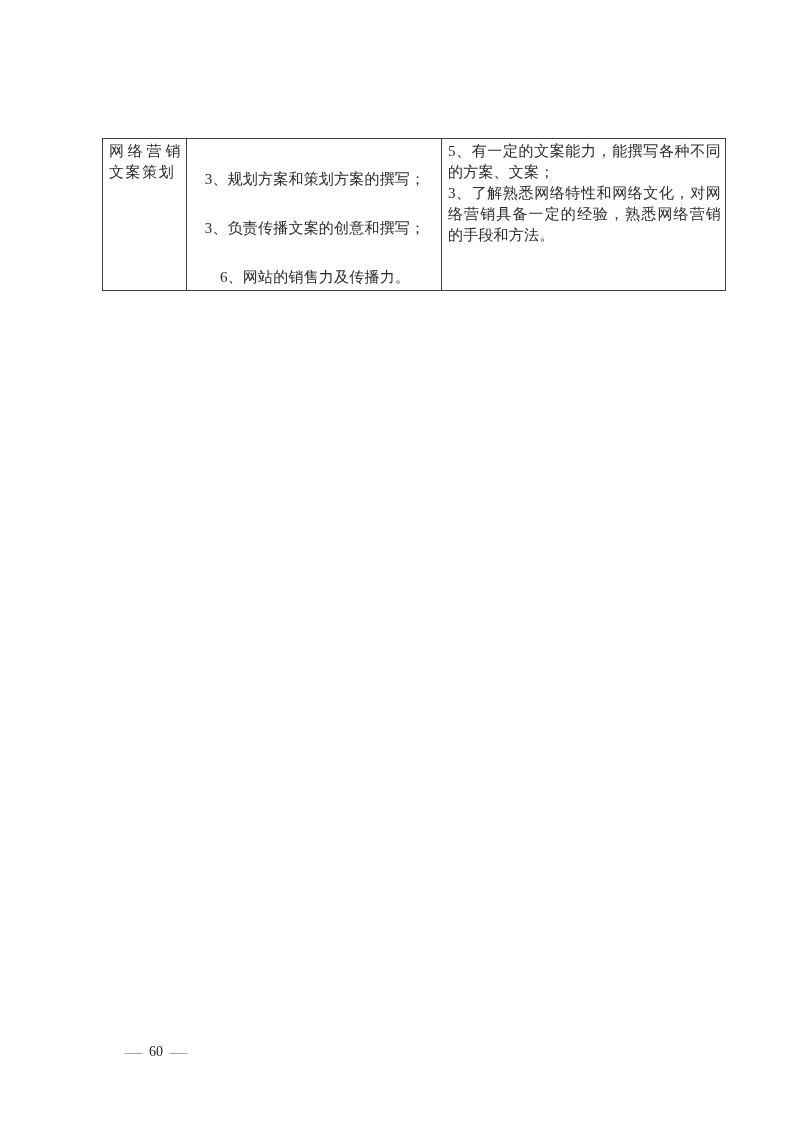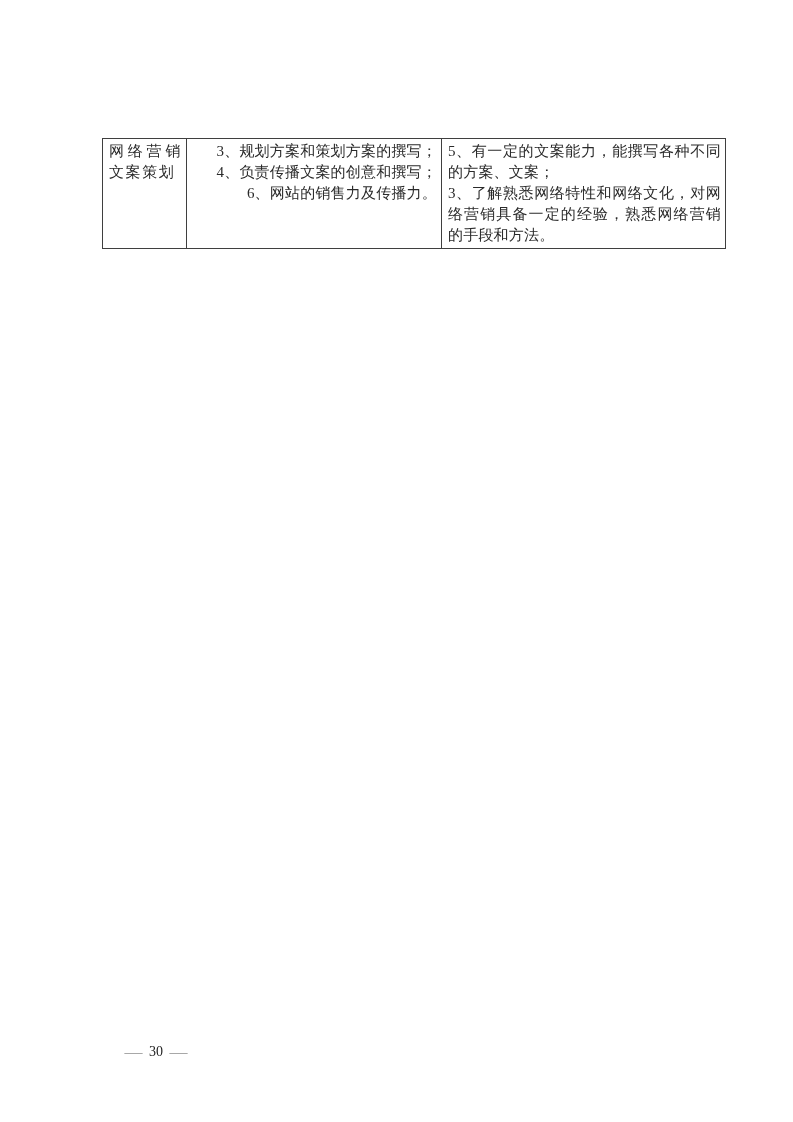--- a/index.html
+++ b/index.html
@@ -53,21 +53,22 @@
     width: 273px;
     letter-spacing: 0.2px;
     padding-right: 4px;
   }
   .cell-item {
     text-align: justify;
     text-justify: inter-character;
   }
   td.col-duties .cell-item {
     white-space: nowrap;
-    text-align: right;
+    text-align: center;
+    margin-top: 28px;
   }
   .page-footer {
     position: absolute;
     left: 126px;
     top: 1044px;
     display: flex;
     align-items: center;
     gap: 8px;
     font-size: 14px;
     color: #1f1f1f;
@@ -91,31 +92,31 @@
 
   <div class="table-wrap">
     <table class="position-table">
       <tbody>
         <tr>
           <td class="col-name">
             <div class="cell-item">网络营销文案策划</div>
           </td>
           <td class="col-duties">
             <div class="cell-item">3、规划方案和策划方案的撰写；</div>
-            <div class="cell-item">4、负责传播文案的创意和撰写；</div>
+            <div class="cell-item">3、负责传播文案的创意和撰写；</div>
             <div class="cell-item">6、网站的销售力及传播力。</div>
           </td>
           <td class="col-reqs">
             <div class="cell-item">5、有一定的文案能力，能撰写各种不同的方案、文案；</div>
             <div class="cell-item">3、了解熟悉网络特性和网络文化，对网络营销具备一定的经验，熟悉网络营销的手段和方法。</div>
           </td>
         </tr>
       </tbody>
     </table>
   </div>
 
   <div class="page-footer">
     <span class="footer-dash">—</span>
-    <span class="footer-num">30</span>
+    <span class="footer-num">60</span>
     <span class="footer-dash">—</span>
   </div>
 
 </div>
 
 </body></html>

